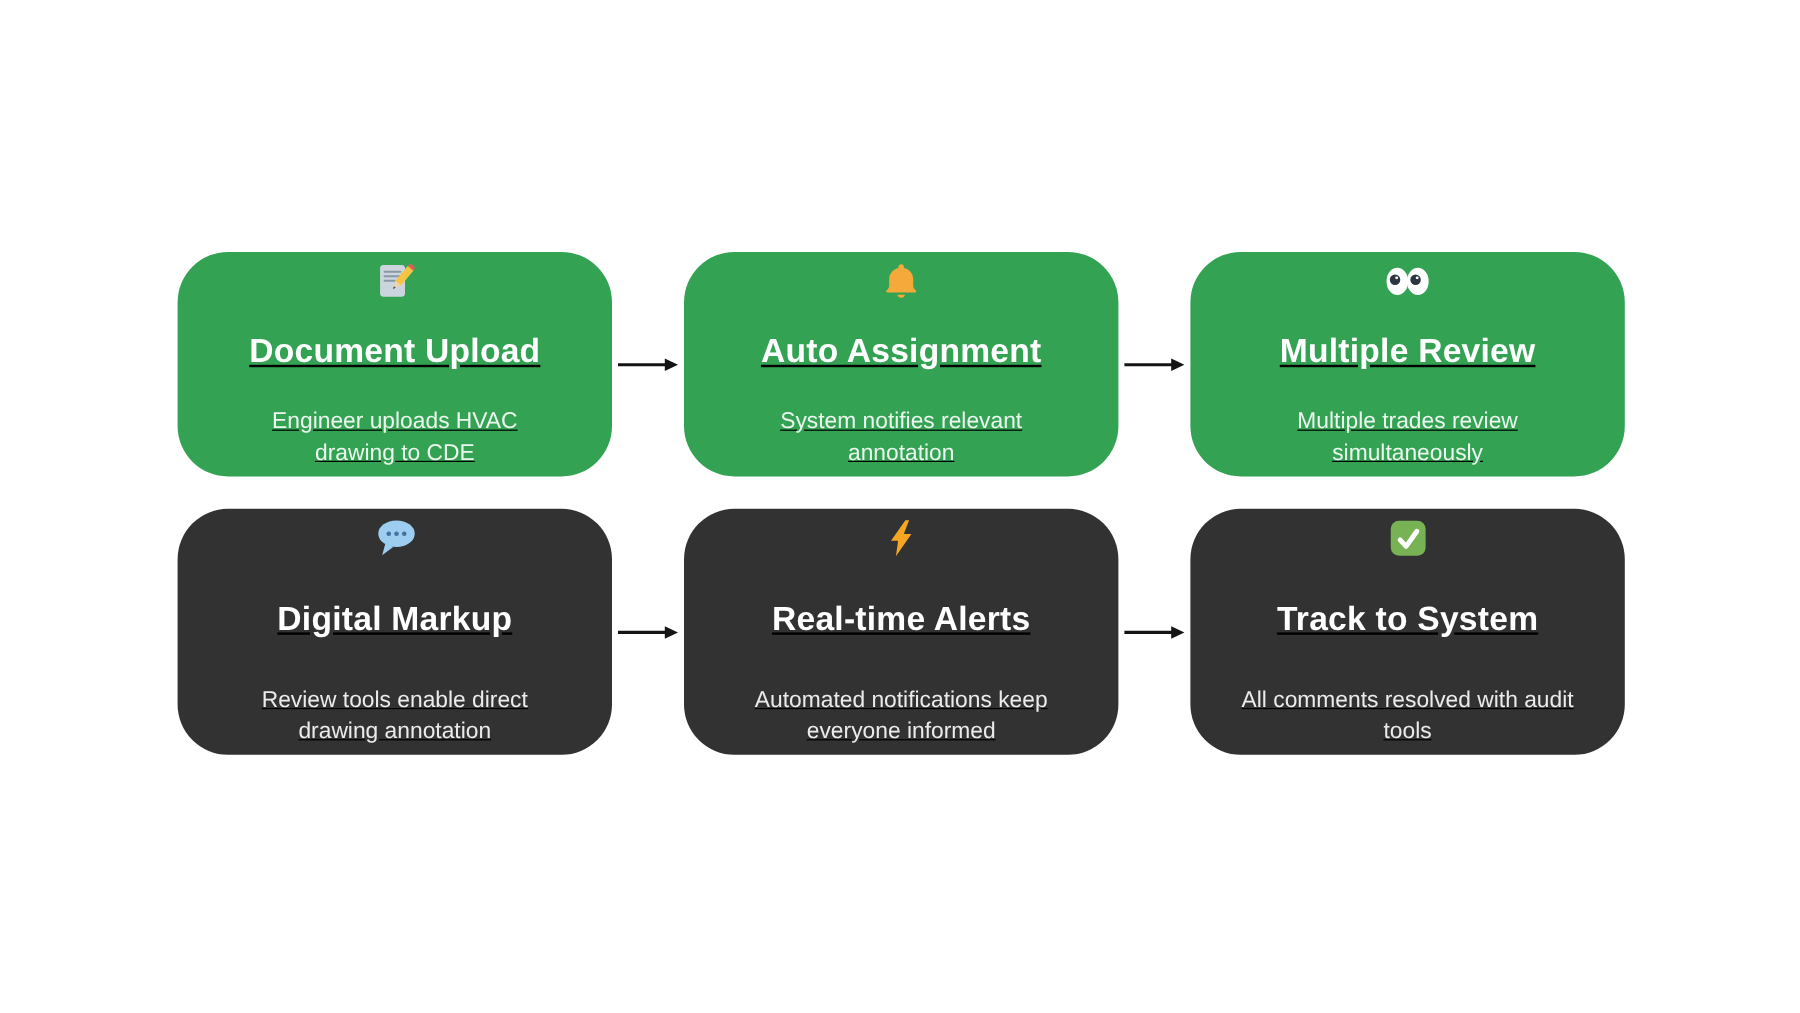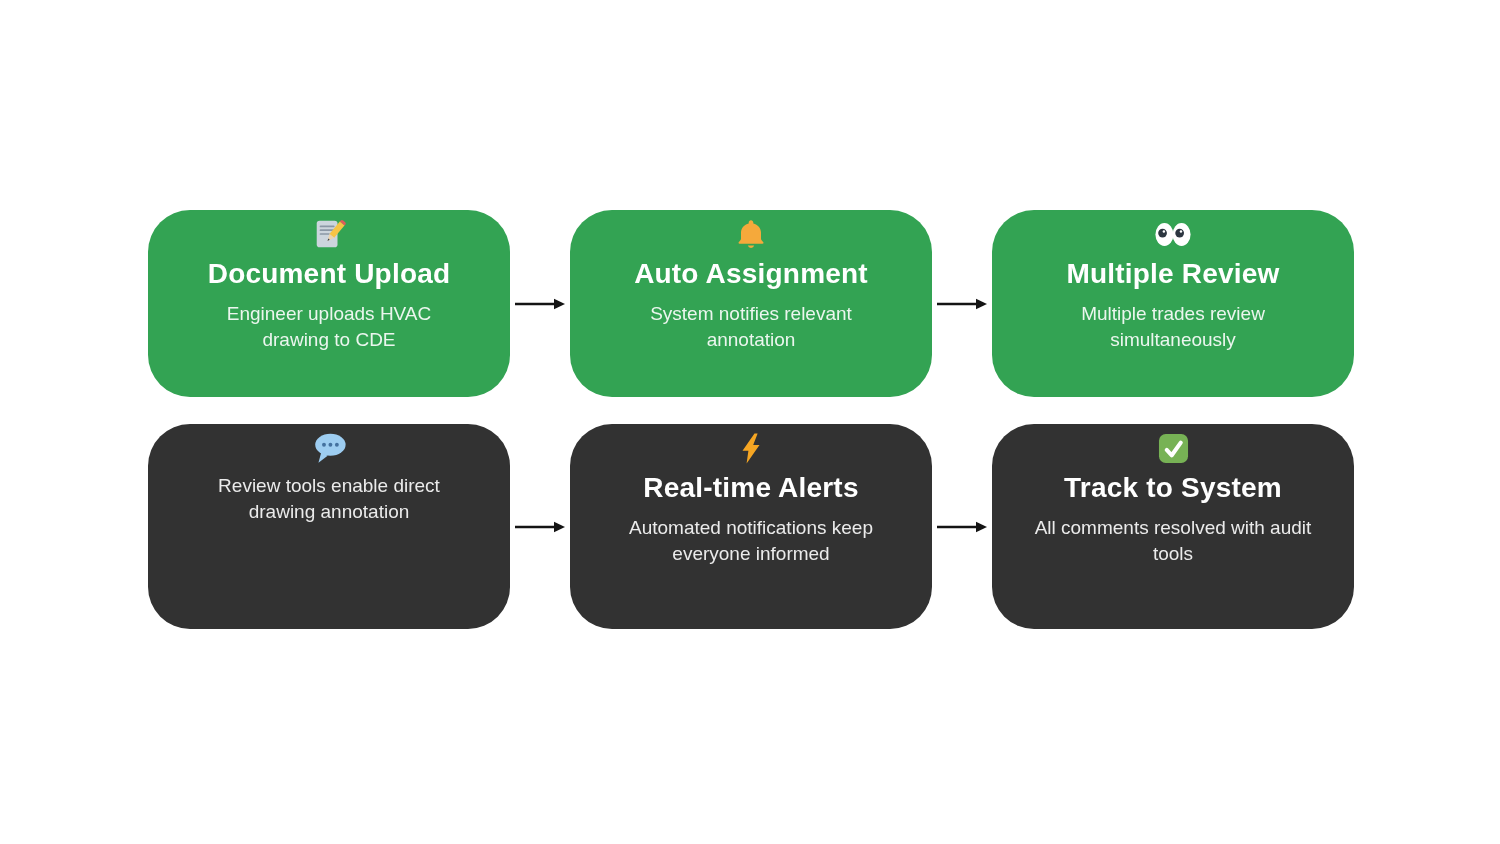--- a/index.html
+++ b/index.html
@@ -29,24 +29,25 @@
   }
   .row-1 { height: 187px; margin-bottom: 27px; }
   .row-2 { height: 205px; }
   .card {
     width: 362px;
     flex: 0 0 362px;
     border-radius: 42px;
     display: flex;
     flex-direction: column;
     align-items: center;
-    justify-content: flex-start;
+    justify-content: space-between;
     text-align: center;
     box-sizing: border-box;
     padding: 6px 10px;
+    text-decoration: underline;
   }
   .card.green { background: #33a353; }
   .card.dark  { background: #323232; }
   .icon-slot {
     height: 36px;
     display: flex;
     align-items: center;
     justify-content: center;
     margin-bottom: 7px;
   }
@@ -155,20 +156,21 @@
       <div class="card dark c4">
         <div class="icon-slot">
           <svg width="35" height="32" viewBox="0 0 38 34" aria-hidden="true">
             <ellipse cx="20" cy="13.5" rx="16.5" ry="12" fill="#9dcdf1"></ellipse>
             <path d="M10 22 L7 33 L17 25.5 Z" fill="#9dcdf1"></path>
             <circle cx="13" cy="13.5" r="2.1" fill="#44719f"></circle>
             <circle cx="20" cy="13.5" r="2.1" fill="#44719f"></circle>
             <circle cx="27" cy="13.5" r="2.1" fill="#44719f"></circle>
           </svg>
         </div>
+        <h2 class="title">Digital Markup</h2>
         <p class="desc">Review tools enable direct drawing annotation</p>
       </div>
 
       <div class="arrowbox">
         <svg width="52" height="14" viewBox="0 0 52 14" aria-hidden="true">
           <line x1="1" y1="7" x2="41" y2="7" stroke="#141414" stroke-width="2.6"></line>
           <path d="M40 1.8 L51 7 L40 12.2 Z" fill="#141414"></path>
         </svg>
       </div>
 

